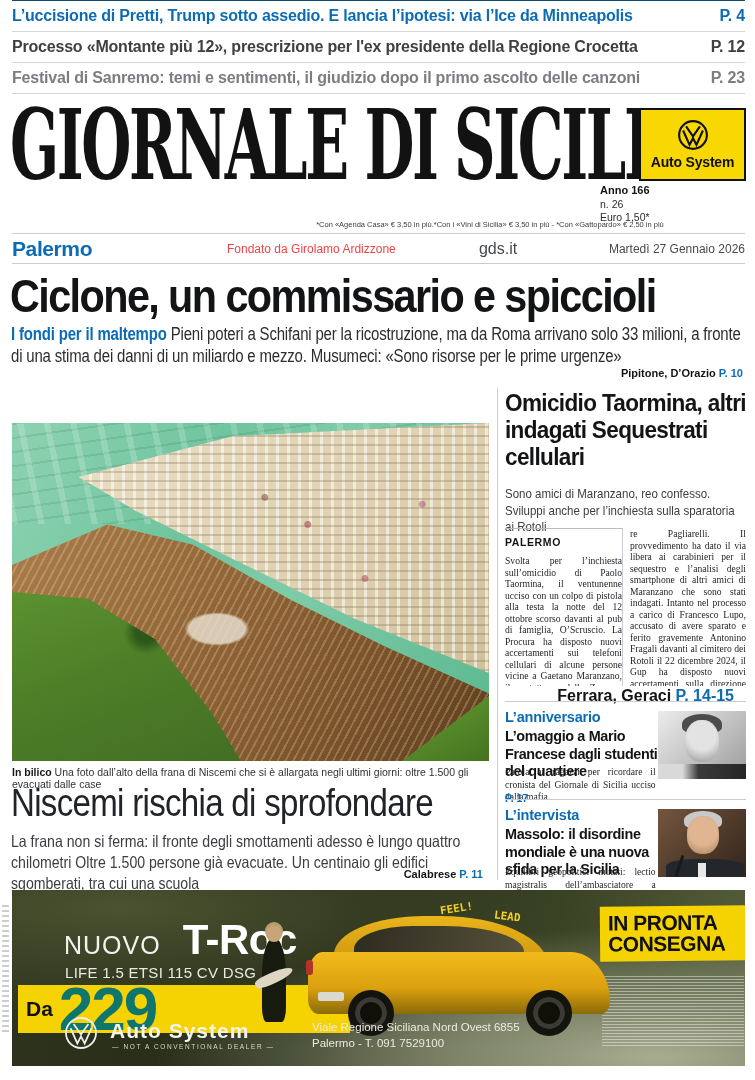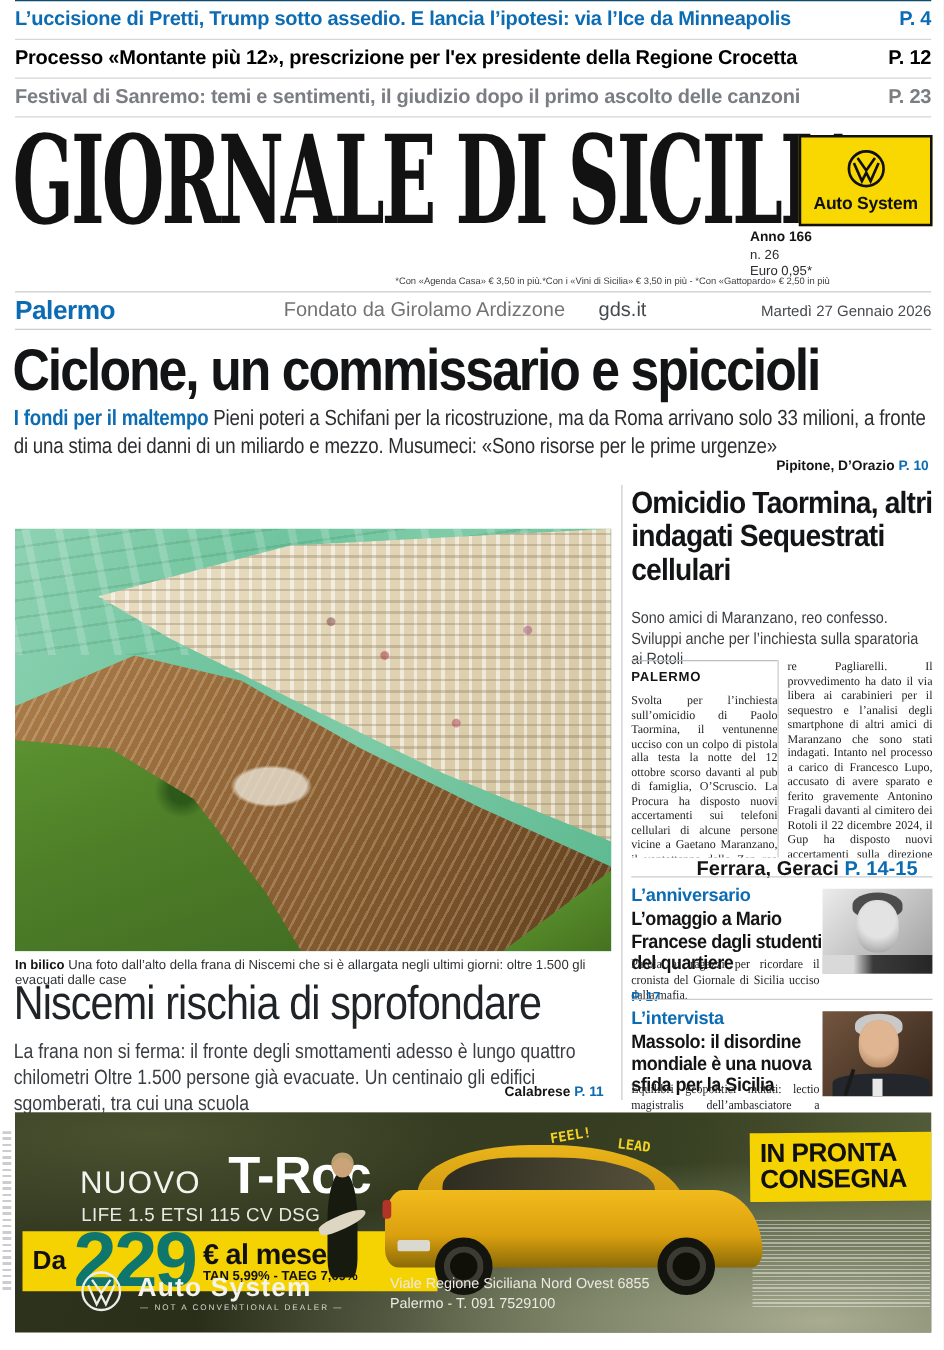--- a/index.html
+++ b/index.html
@@ -8,21 +8,21 @@
     position:relative; width:755px; height:1080px; margin:0 auto;
     background:#fff; overflow:hidden;
     font-family:"Liberation Sans", sans-serif; color:#1b1d1f;
   }
 
   
   .topstrip { position:absolute; left:12px; right:10px; top:0; border-top:1px solid #0c4a6e; }
   .strip-row { display:flex; justify-content:space-between; align-items:center;
     height:31px; border-bottom:1px solid #d4d6d9; font-weight:bold; font-size:16px; letter-spacing:-.2px; }
   .strip-row.blue  { color:#0c6cb3; }
-  .strip-row.black { color:#000000; }
+  .strip-row.black { color:#404040; }
   .strip-row.gray  { color:#7a7d82; }
   .strip-row .pg { flex:0 0 auto; padding-left:12px; }
 
   
   .logo { position:absolute; left:10px; top:100px; white-space:nowrap;
     font-family:"DejaVu Serif", serif; font-weight:bold; font-size:96px; line-height:.92;
     letter-spacing:-4px; color:#121212; transform:scale(.60,1.02); transform-origin:0 0; }
   .adbox { position:absolute; left:639px; top:108px; width:107px; height:73px;
     background:#f8d800; border:2px solid #101010; display:flex; flex-direction:column;
     align-items:center; justify-content:center; gap:3px; }
@@ -31,21 +31,21 @@
   .issue { position:absolute; left:600px; top:184px; font-size:10.5px; line-height:1.25; color:#2a2c2f; }
   .issue .b { font-weight:bold; font-size:11px; color:#141414; }
   .mast-fine { position:absolute; left:210px; top:220px; width:560px; text-align:center;
     font-size:7.5px; color:#3c3e41; }
 
   
   .dateline { position:absolute; left:12px; right:10px; top:233px; height:31px;
     border-top:1px solid #c9ccd0; border-bottom:1px solid #c9ccd0;
     display:flex; align-items:center; }
   .dateline .ed { font-size:21px; font-weight:bold; color:#0c6cb3; letter-spacing:-.4px; flex:0 0 215px; }
-  .dateline .mid { font-size:16px; color:#737373; flex:1 1 auto; }
+  .dateline .mid { font-size:12px; color:#ef4444; flex:1 1 auto; }
   .dateline .site { font-size:16px; color:#46494d; flex:0 0 130px; }
   .dateline .dt { font-size:12px; color:#46494d; flex:0 0 auto; }
 
   
   .lead-h { position:absolute; left:10px; top:268px; white-space:nowrap;
     font-size:47px; font-weight:800; letter-spacing:-1.8px; color:#131416;
     transform:scaleX(.88); transform-origin:0 0; }
   .lead-sf { position:absolute; left:11px; top:324px; width:858px; font-size:17.5px;
     line-height:1.24; color:#2b2d30; letter-spacing:-.2px;
     transform:scaleX(.855); transform-origin:0 0; }
@@ -239,21 +239,21 @@
     <svg class="vw" viewBox="0 0 24 24" fill="none" stroke="#101010" stroke-width="1.6">
       <circle cx="12" cy="12" r="10.4"></circle>
       <path d="M6.8 5.6 L12 13 L17.2 5.6"></path>
       <path d="M4.6 8.6 L9.4 19.4 L12 14.4 L14.6 19.4 L19.4 8.6"></path>
     </svg>
     <span class="lbl">Auto System</span>
   </div>
   <div class="issue">
     <div class="b">Anno 166</div>
     <div>n. 26</div>
-    <div>Euro 0,95*</div>
+    <div>Euro 1,50*</div>
   </div>
   <div class="mast-fine">*Con «Agenda Casa» € 3,50 in più.*Con i «Vini di Sicilia» € 3,50 in più - *Con «Gattopardo» € 2,50 in più</div>
 
   <div class="dateline">
     <span class="ed">Palermo</span>
     <span class="mid">Fondato da Girolamo Ardizzone</span>
     <span class="site">gds.it</span>
     <span class="dt">Martedì 27 Gennaio 2026</span>
   </div>
 
@@ -338,24 +338,20 @@
   <section class="ad">
     <div class="ad-nuovo">
       <span class="n1">NUOVO</span>
       <span class="n2">T-Roc</span>
     </div>
     <div class="ad-trim">LIFE 1.5 ETSI 115 CV DSG</div>
 
     <div class="ad-band">
       <span class="da">Da</span>
       <span class="pr">229</span>
-      <span class="col">
-        <span class="sx">€ al mese</span>
-        <span class="rt">TAN 5,99% - TAEG 7,09%</span>
-      </span>
     </div>
 
     <div class="ad-badge">IN PRONTA CONSEGNA</div>
     <div class="ad-fine"></div>
 
     <span class="doodle dd1">FEEL!</span>
     <span class="doodle dd2">LEAD</span>
 
     <div class="guy">
       <div class="head"></div>

